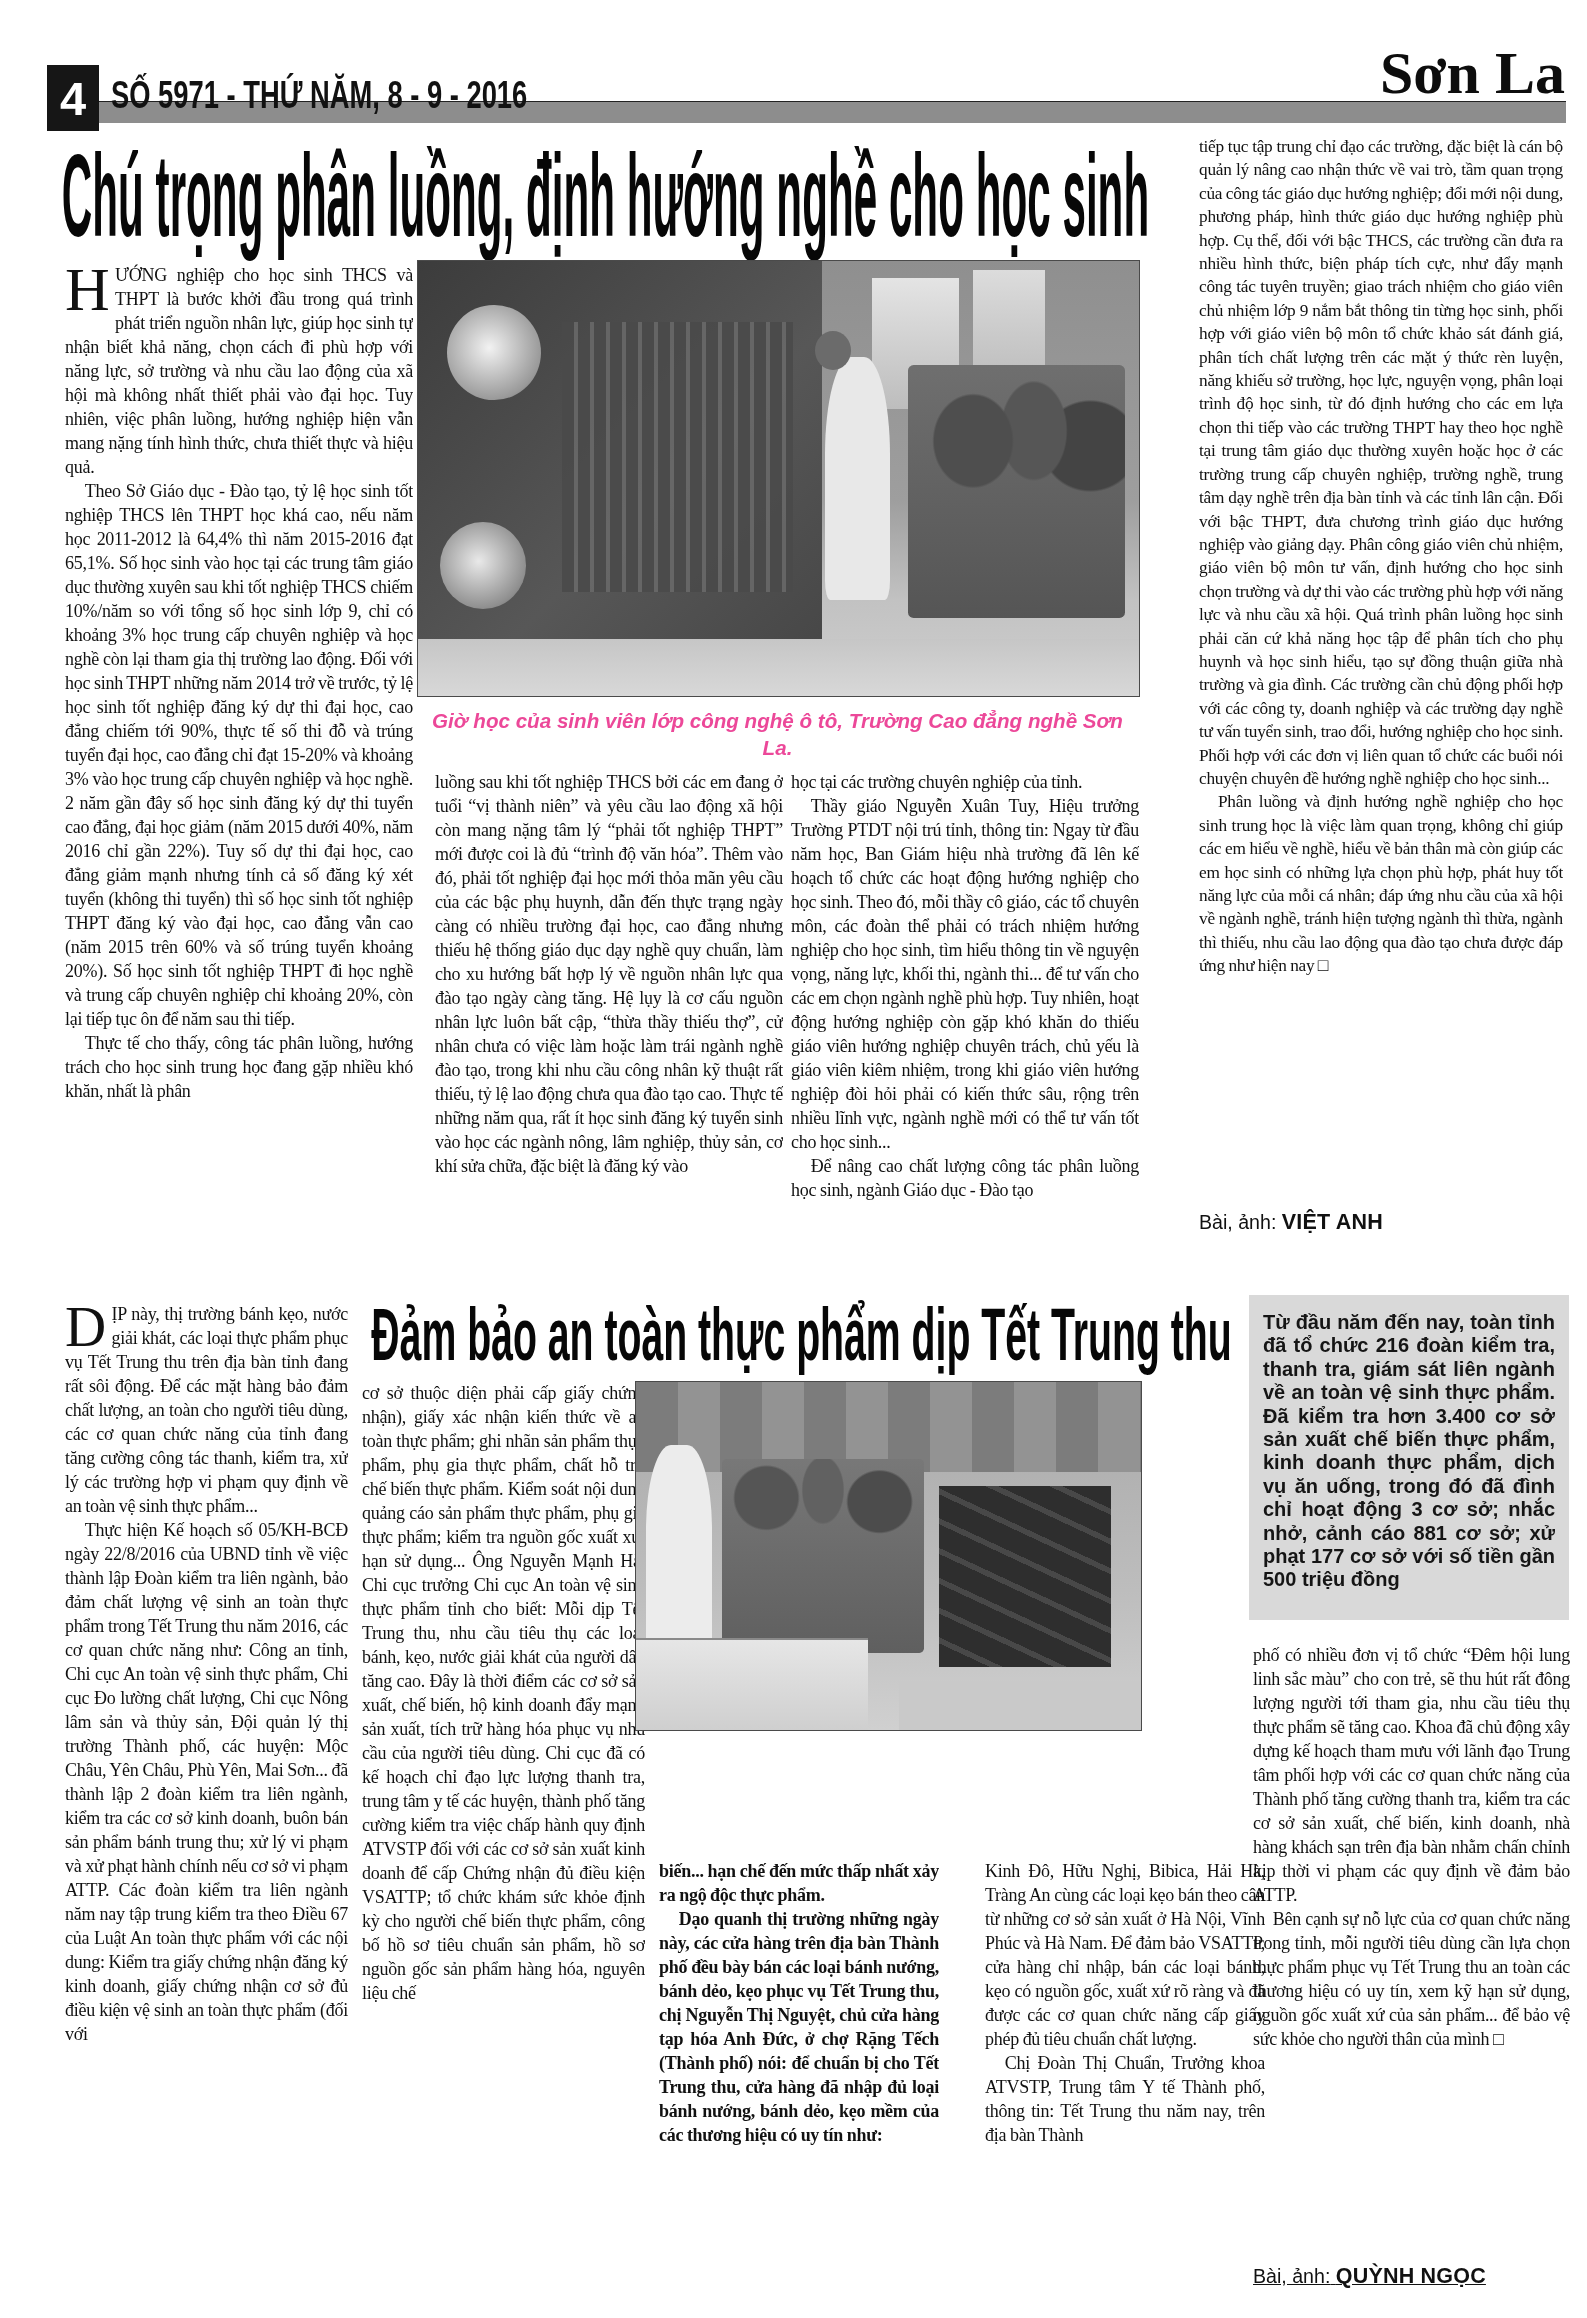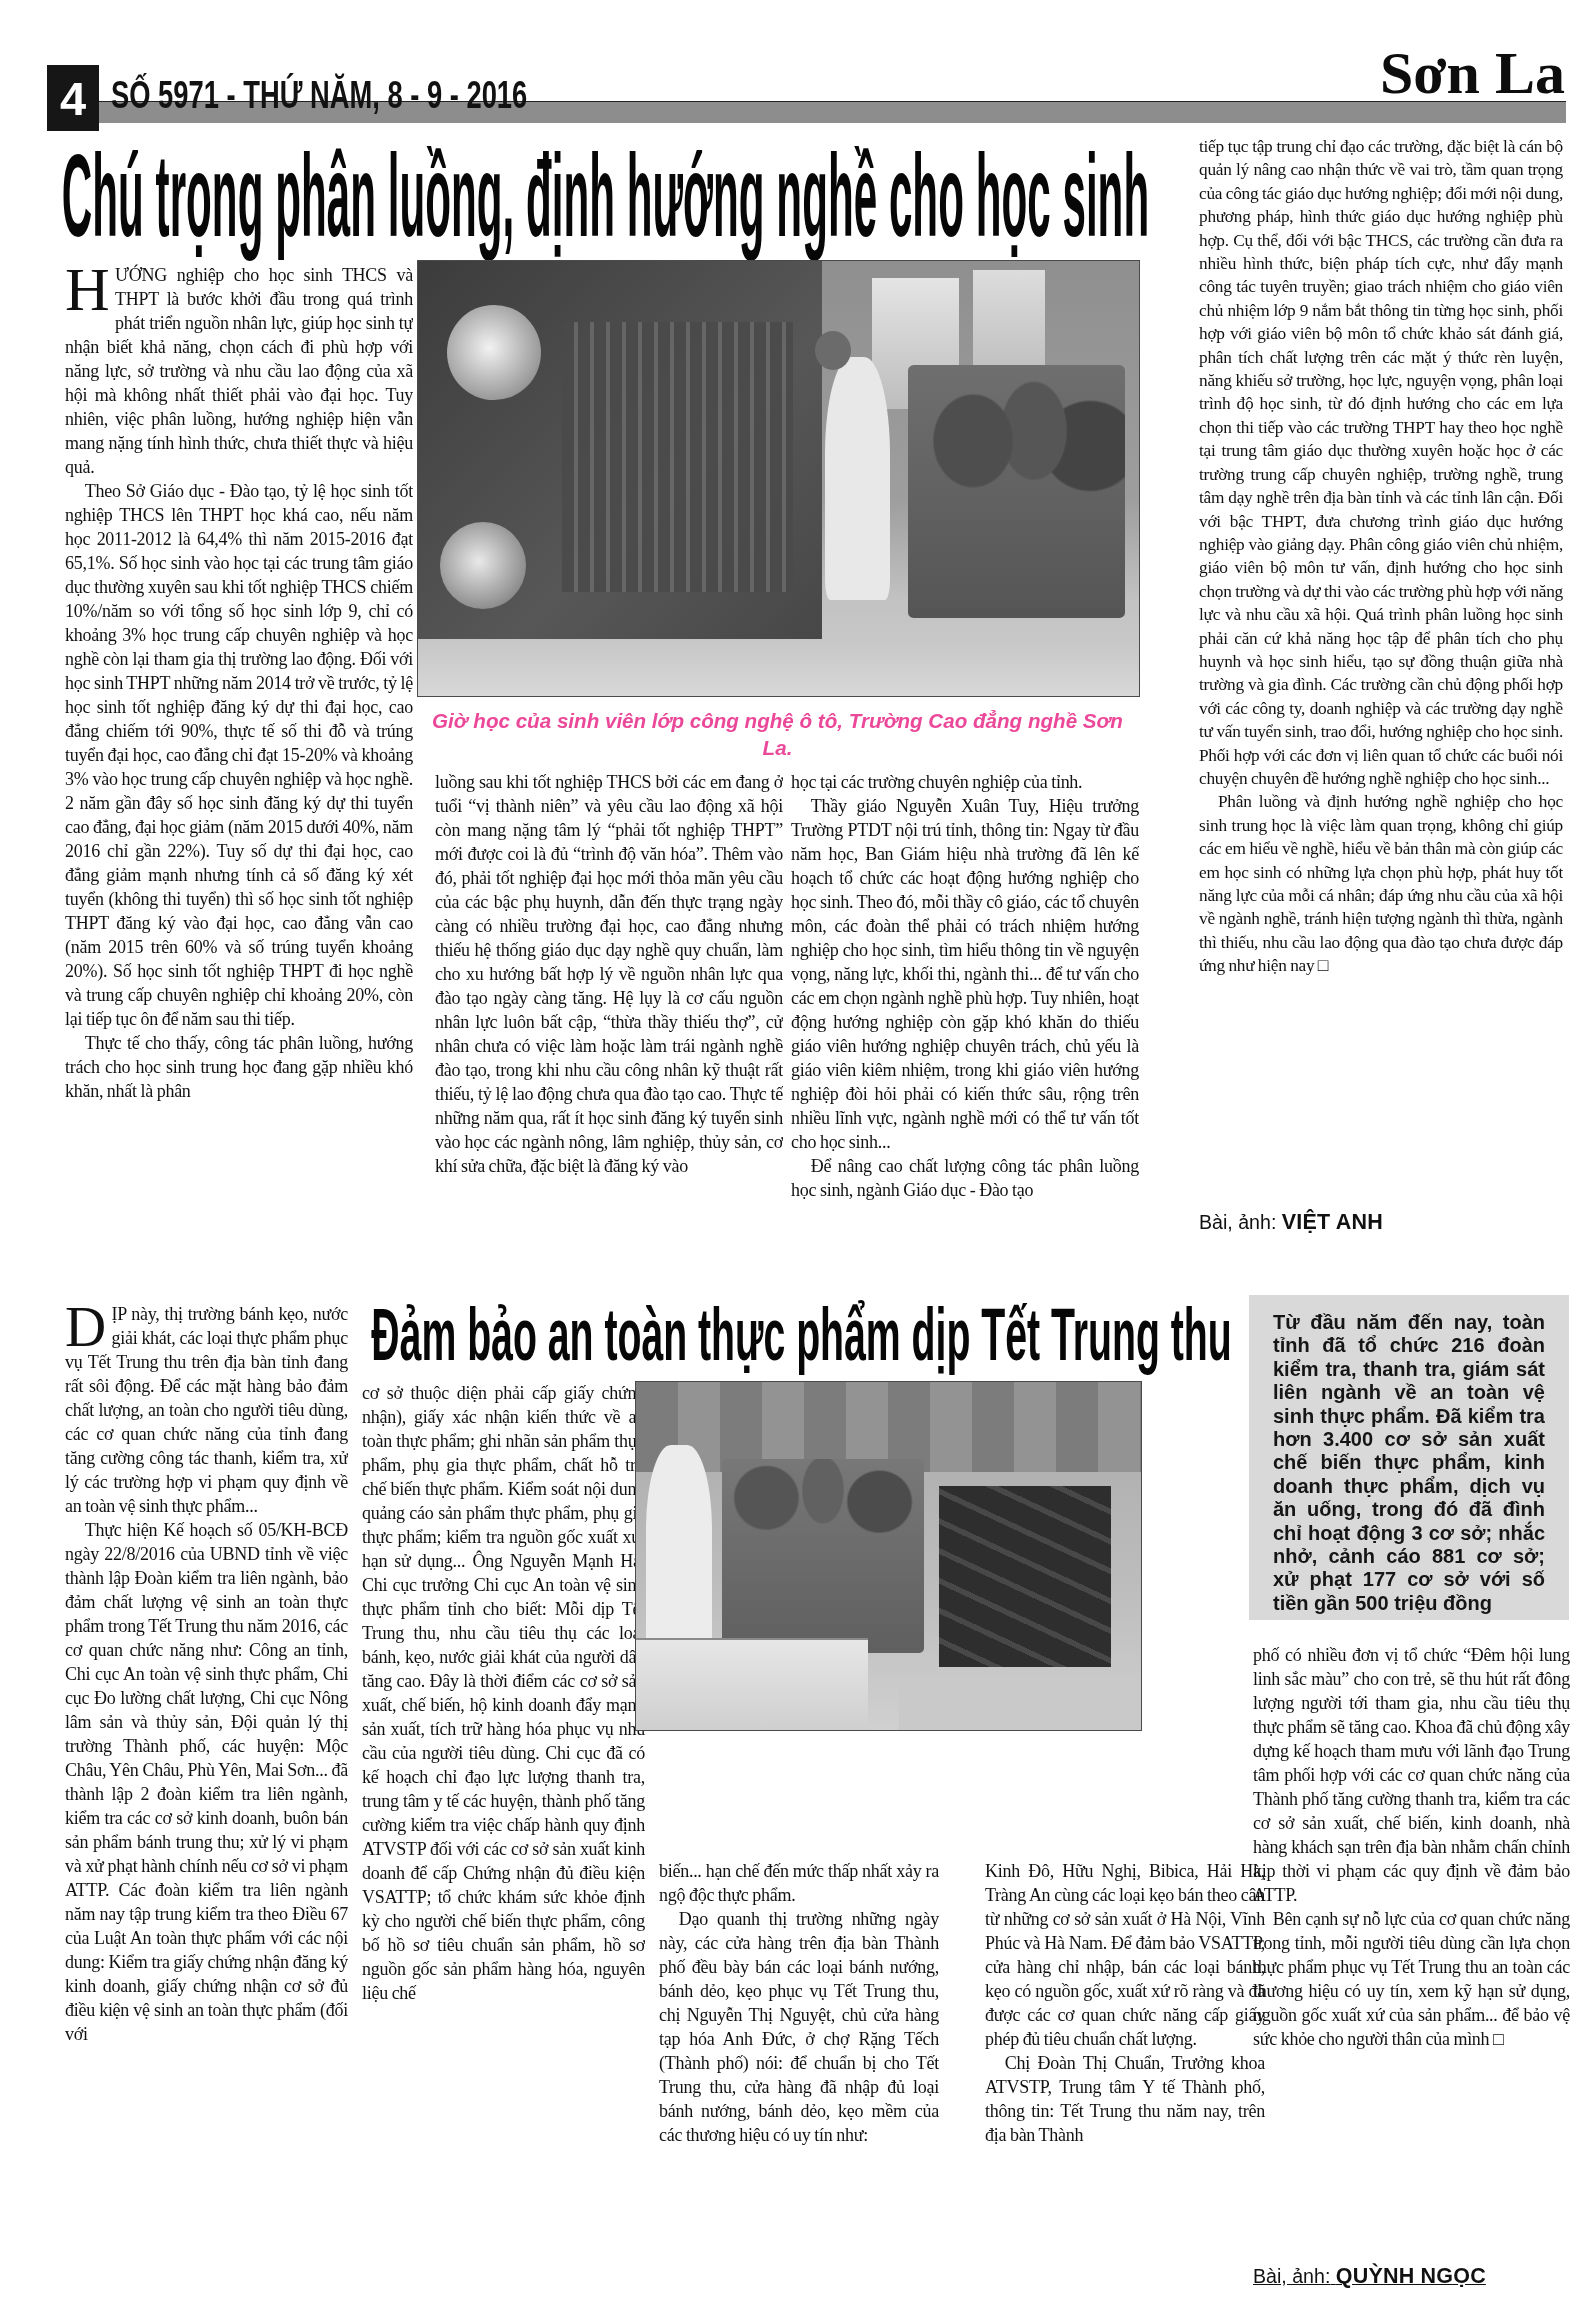--- a/index.html
+++ b/index.html
@@ -25,21 +25,21 @@
   .col p{margin:0;text-indent:1.1em;}
   .col p.lead{text-indent:0;}
   .dropcap{float:left;font-size:62px;line-height:49px;padding:1.9px 5.6px 0 0;font-weight:normal;}
   .dropcap.d2{font-size:57px;line-height:46px;}
   
   .photo{position:absolute;border:0.9px solid #4a4a4a;overflow:hidden;background:linear-gradient(180deg,#8f8f8f 0%,#9e9e9e 55%,#c2c2c2 78%,#cfcfcf 100%);}
   .ph-el{position:absolute;}
   .caption{position:absolute;font-family:"Liberation Sans","DejaVu Sans",sans-serif;
            font-weight:bold;font-style:italic;color:#ec4899;}
   
-  .statsbox{position:absolute;background:#d9d9d9;box-sizing:border-box;padding:16px 24px;
+  .statsbox{position:absolute;background:#d9d9d9;box-sizing:border-box;padding:16px 14px;
             font-family:"Liberation Sans","DejaVu Sans",sans-serif;font-weight:bold;
             font-size:20px;line-height:23.4px;text-align:justify;color:#151515;}
   
   .byline{position:absolute;font-family:"Liberation Sans","DejaVu Sans",sans-serif;font-size:19.6px;}
   .byline b{font-size:21.5px;letter-spacing:0.2px;}
 </style>
 </head>
 <body>
 
 <div class="page">
@@ -114,21 +114,21 @@
 
   <div class="photo" style="left:635px;top:1381px;width:505px;height:348px;background:linear-gradient(180deg,#a9a9a9,#bdbdbd 60%,#d0d0d0);">
     <div class="ph-el" style="left:0;top:0;width:100%;height:26%;background:repeating-linear-gradient(90deg,#7c7c7c 0 42px,#939393 42px 84px);"></div>
     <div class="ph-el" style="left:2%;top:18%;width:13%;height:64%;background:#ececec;border-radius:38% 38% 6% 6%;"></div>
     <div class="ph-el" style="left:17%;top:22%;width:40%;height:56%;background:radial-gradient(ellipse at 22% 20%,#555 14%,transparent 15%),radial-gradient(ellipse at 50% 16%,#616161 14%,transparent 15%),radial-gradient(ellipse at 78% 22%,#4c4c4c 14%,transparent 15%),linear-gradient(180deg,#787878,#5f5f5f);border-radius:4.7px;"></div>
     <div class="ph-el" style="left:0;bottom:0;width:46%;height:26%;background:linear-gradient(180deg,#e6e6e6,#cfcfcf);border-top:2.8px solid #8a8a8a;"></div>
     <div class="ph-el" style="left:60%;top:30%;width:34%;height:52%;background:repeating-linear-gradient(25deg,#2e2e2e 0 21.5px,#484848 21.5px 27px);"></div>
     <div class="ph-el" style="left:52%;bottom:0;width:48%;height:14%;background:#c9c9c9;"></div>
   </div>
 
-  <div class="col fs38" style="left:659px;top:1859px;width:280px;height:450px;">
+  <div class="col fs38" style="left:659px;top:1859px;width:280px;height:450px;font-weight:bold;">
     <p class="lead">biến... hạn chế đến mức thấp nhất xảy ra ngộ độc thực phẩm.</p>
     <p>Dạo quanh thị trường những ngày này, các cửa hàng trên địa bàn Thành phố đều bày bán các loại bánh nướng, bánh dẻo, kẹo phục vụ Tết Trung thu, chị Nguyễn Thị Nguyệt, chủ cửa hàng tạp hóa Anh Đức, ở chợ Rặng Tếch (Thành phố) nói: để chuẩn bị cho Tết Trung thu, cửa hàng đã nhập đủ loại bánh nướng, bánh dẻo, kẹo mềm của các thương hiệu có uy tín như:</p>
   </div>
 
   <div class="col fs38" style="left:985px;top:1859px;width:280px;height:450px;">
     <p class="lead">Kinh Đô, Hữu Nghị, Bibica, Hải Hà, Tràng An cùng các loại kẹo bán theo cân từ những cơ sở sản xuất ở Hà Nội, Vĩnh Phúc và Hà Nam. Để đảm bảo VSATTP, cửa hàng chỉ nhập, bán các loại bánh, kẹo có nguồn gốc, xuất xứ rõ ràng và đã được các cơ quan chức năng cấp giấy phép đủ tiêu chuẩn chất lượng.</p>
     <p>Chị Đoàn Thị Chuẩn, Trưởng khoa ATVSTP, Trung tâm Y tế Thành phố, thông tin: Tết Trung thu năm nay, trên địa bàn Thành</p>
   </div>
 
   <div class="statsbox" style="left:1249px;top:1295px;width:320px;height:325px;">

